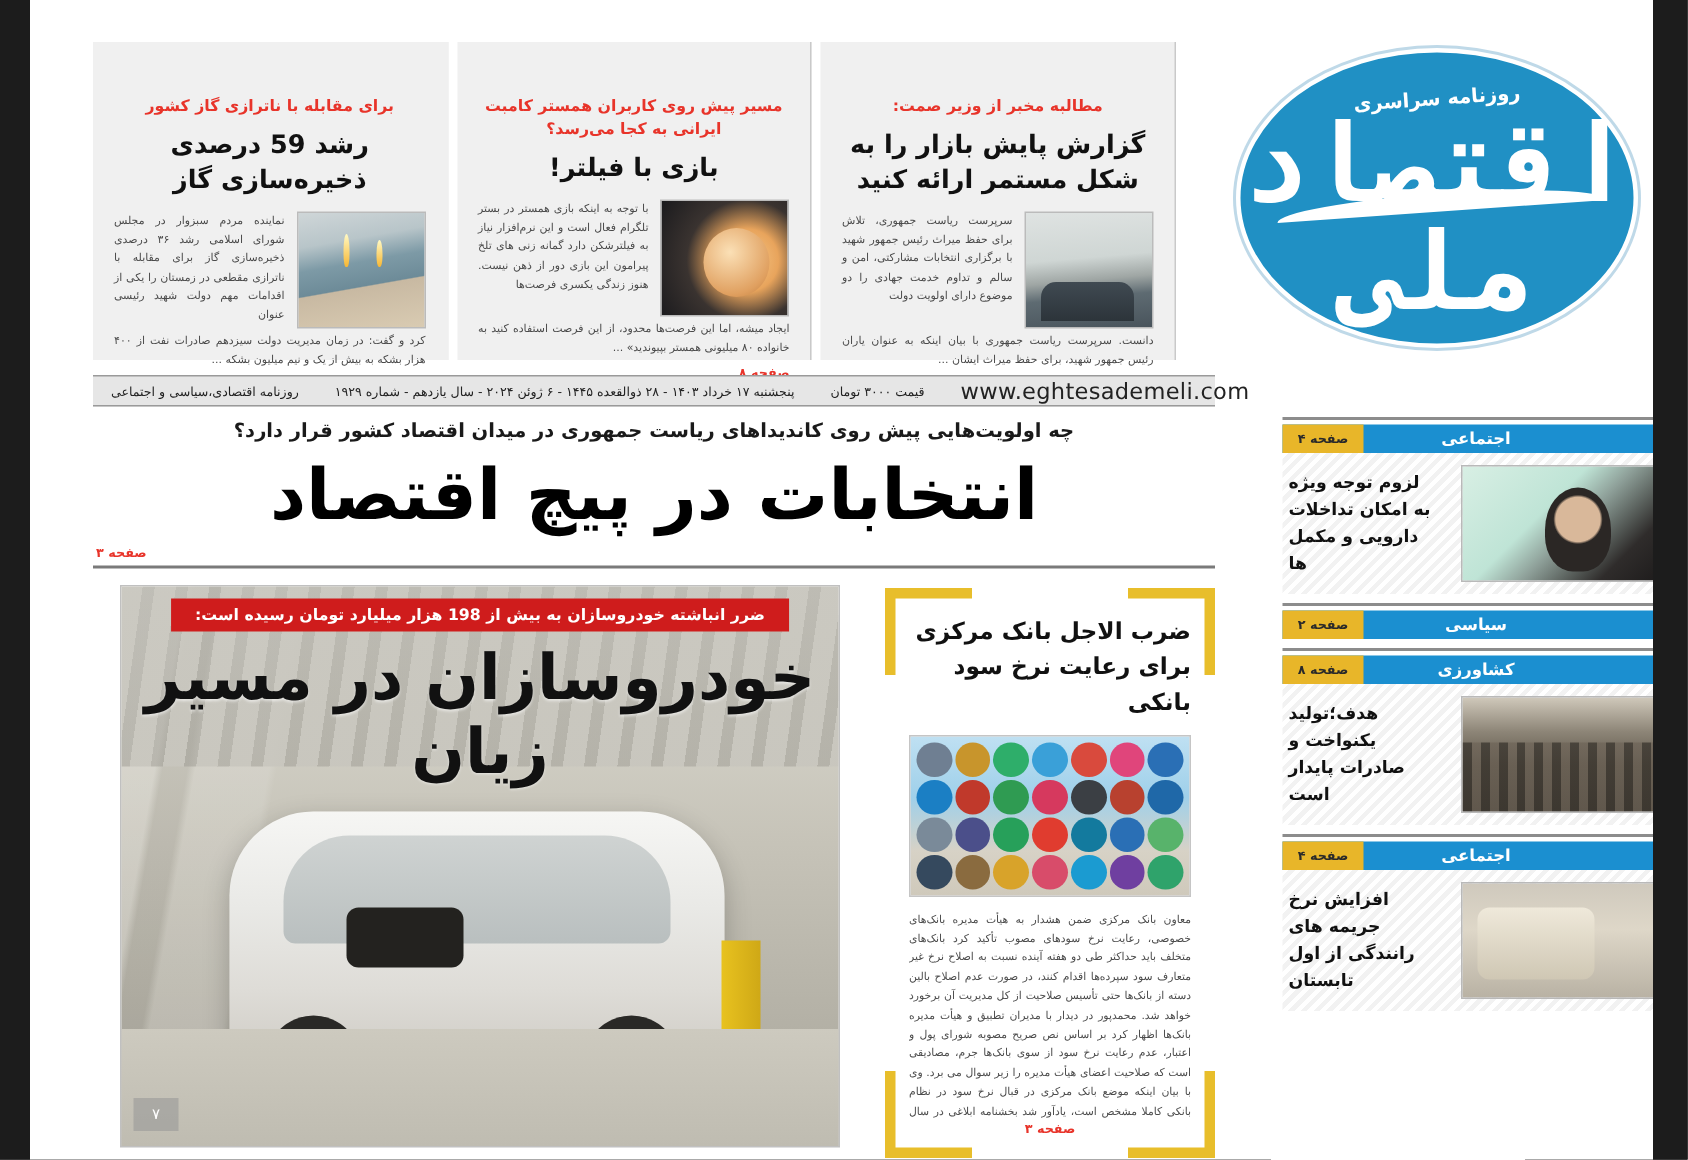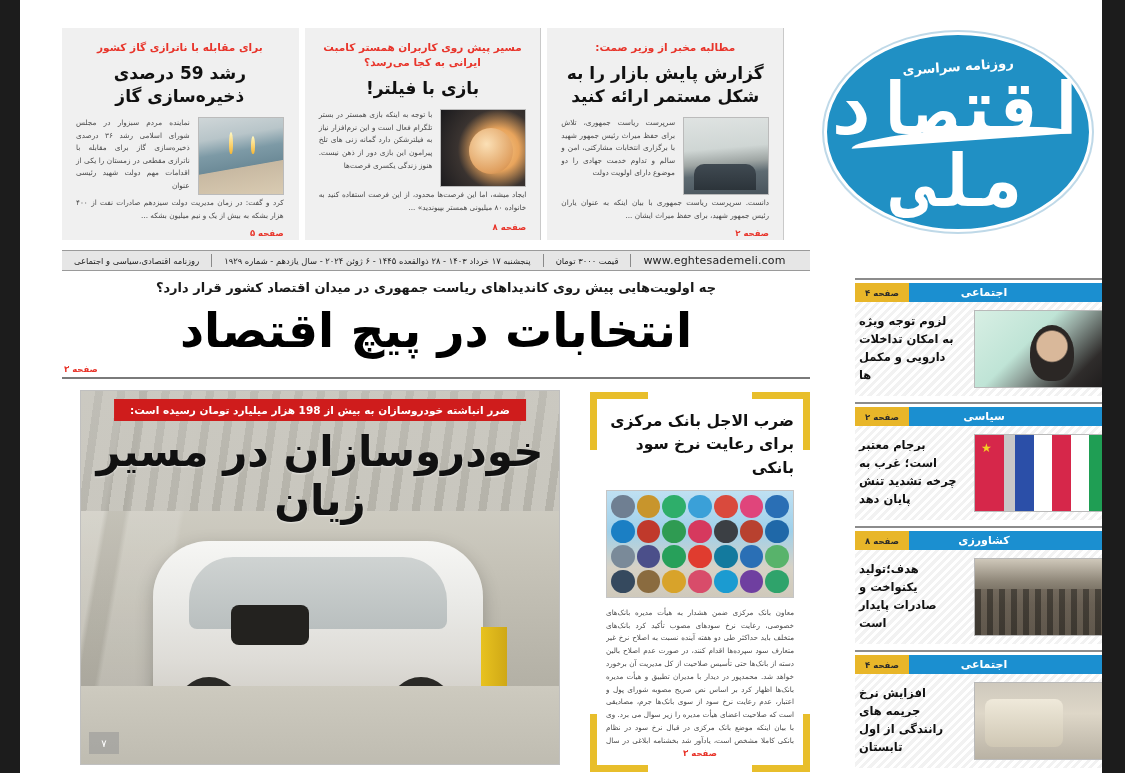--- a/index.html
+++ b/index.html
@@ -26,21 +26,21 @@
     display: flex; flex-direction: row-reverse; gap: 6px;
   }
   .teaser {
     flex: 1 1 0; background: #f0f0f0; padding: 12px 14px 8px 14px;
     position: relative; border-right: 1px solid #f0f0f0;
     display: flex; flex-direction: column;
   }
   .teaser + .teaser { border-right: 1px solid #c9c9c9; }
   .teaser-kicker {
     color: #e8342a; font-size: 10.5px; font-weight: bold;
-    text-align: center; line-height: 1.45; letter-spacing: -0.2px;
+    text-align: center; line-height: 1.45; letter-spacing: -0.2px; margin-top: 24px;
   }
   .teaser-head {
     color: #111; font-size: 17px; font-weight: bold; text-align: center;
     line-height: 1.35; margin-top: 7px; letter-spacing: -0.3px;
   }
   .teaser-body-wrap { display:flex; flex-direction: row-reverse; gap: 8px; margin-top: 9px; }
   .teaser-text {
     flex: 1; font-size: 7.3px; line-height: 1.72; color: #4a4a4a;
     text-align: justify; text-align-last: right;
   }
@@ -105,21 +105,21 @@
   }
 
   
   .info-strip {
     position:absolute; top: 250px; left: 42px; width: 748px; height: 21px;
     background: #e6e6e6; border-top: 1px solid #9a9a9a; border-bottom: 1px solid #9a9a9a;
     display:flex; flex-direction: row-reverse; align-items:center; font-size: 8.4px; color:#222;
   }
   .info-cell { padding: 0 12px; white-space: nowrap; }
   .info-sep { width:1px; height:13px; background:#8a8a8a; }
-  .info-url { font-family: "DejaVu Sans", "Liberation Sans", sans-serif; font-size: 11px; letter-spacing:0.2px; direction: ltr; }
+  .info-url { font-family: "DejaVu Sans", "Liberation Sans", sans-serif; font-size: 15px; letter-spacing:0.2px; direction: ltr; }
 
   
   .lead { position:absolute; top: 280px; left: 42px; width: 748px; }
   .lead-kicker {
     font-size: 13px; color:#1a1a1a; text-align:center; font-weight:600; letter-spacing:-0.2px;
   }
   .lead-title {
     font-size: 47px; font-weight: bold; color:#000; text-align:center;
     margin-top: 10px; letter-spacing:-2px; line-height:1.12;
     font-family:"DejaVu Sans","Liberation Sans",sans-serif;
@@ -385,24 +385,20 @@
         <div class="sb-thumb th-woman"></div>
       </div>
     </div>
 
     <div class="sb-item">
       <div class="sb-rule"></div>
       <div class="sb-head">
         <span class="sb-cat">سیاسی</span>
         <span class="sb-page">صفحه ۲</span>
       </div>
-      <div class="sb-body">
-        <div class="sb-title">برجام معتبر است؛ غرب به چرخه تشدید تنش پایان دهد</div>
-        <div class="sb-thumb th-flags"></div>
-      </div>
     </div>
 
     <div class="sb-item">
       <div class="sb-rule"></div>
       <div class="sb-head">
         <span class="sb-cat">کشاورزی</span>
         <span class="sb-page">صفحه ۸</span>
       </div>
       <div class="sb-body">
         <div class="sb-title">هدف؛تولید یکنواخت و صادرات پایدار است</div>

